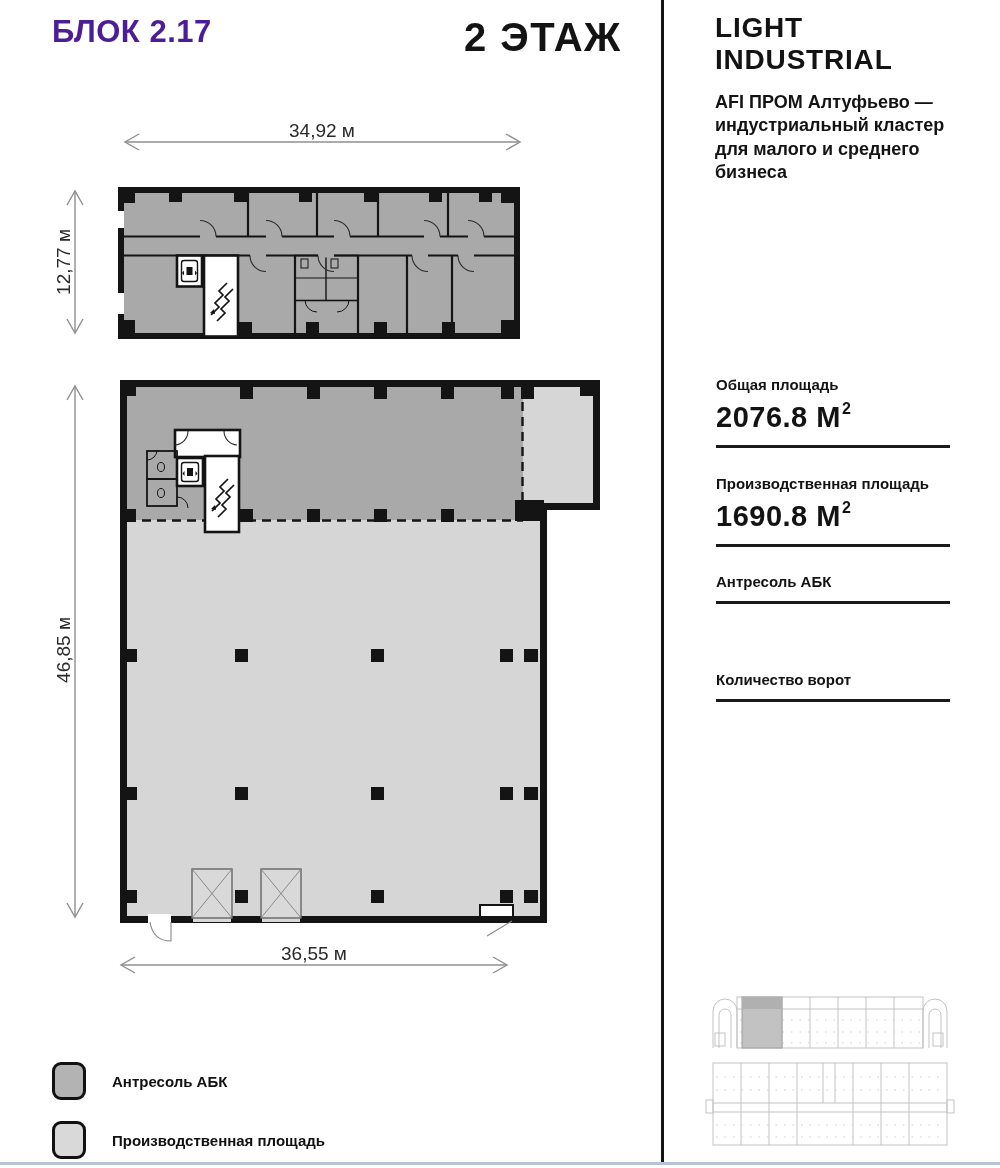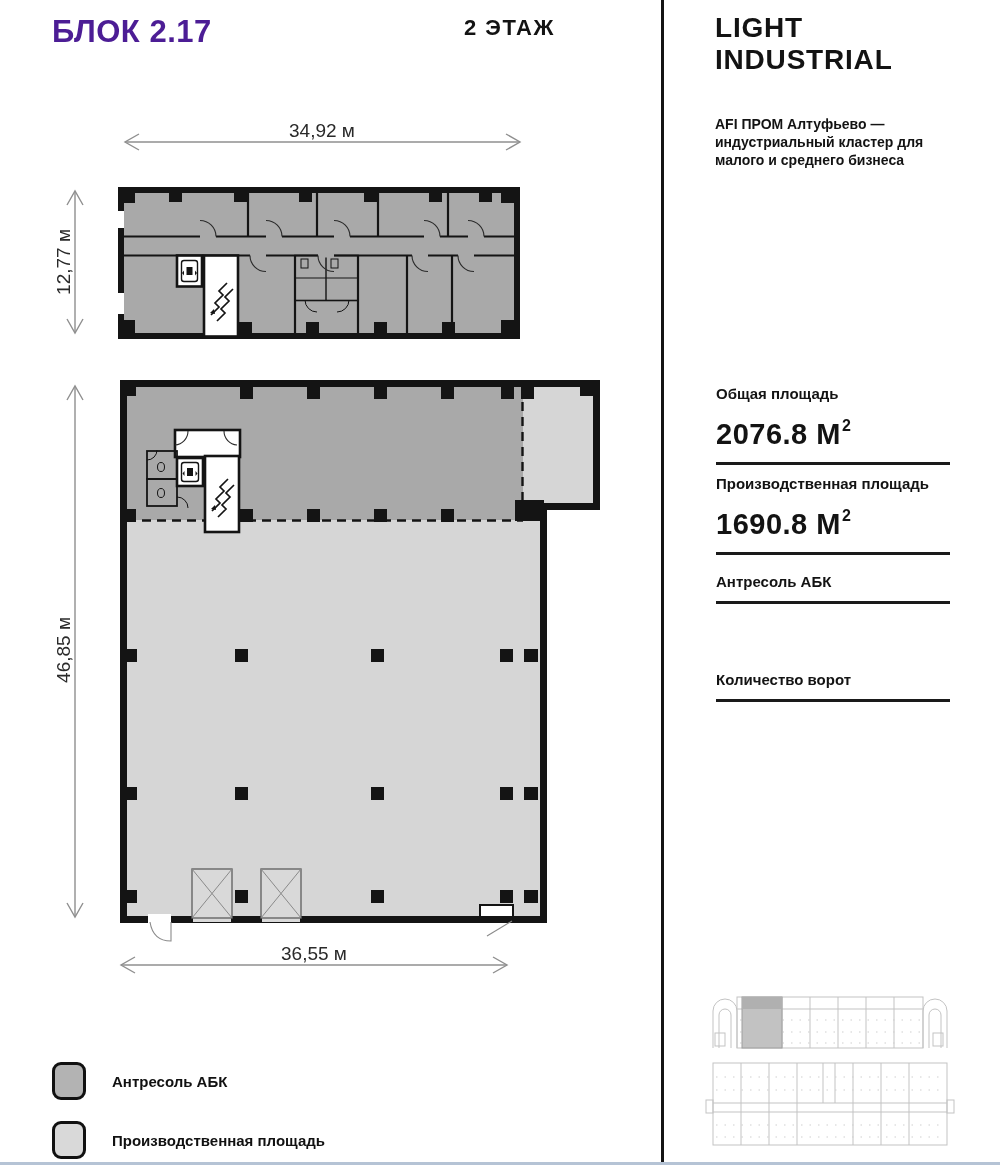--- a/index.html
+++ b/index.html
@@ -7,40 +7,40 @@
     width:1000px;height:1168px;position:relative;background:#ffffff;
     font-family:"Liberation Sans","DejaVu Sans",sans-serif;color:#151515;
     overflow:hidden;
   }
   
   .block-title{
     position:absolute;left:52px;top:14px;font-size:31px;font-weight:bold;
     color:#4c1d95;letter-spacing:.5px;white-space:nowrap;
   }
   .floor-title{
-    position:absolute;left:464px;top:15px;font-size:22px;font-weight:bold;
+    position:absolute;left:464px;top:15px;font-size:40px;font-weight:bold;
     color:#131313;letter-spacing:1.5px;white-space:nowrap;text-align:right;
   }
   
   .divider{position:absolute;left:661px;top:0;width:3px;height:1163px;background:#141414;}
   .footer-line{position:absolute;left:0;top:1162px;width:1000px;height:3px;background:#b5c3d5;}
   .brand-title{
     position:absolute;left:715px;top:12px;font-size:28px;font-weight:bold;
     line-height:1.16;letter-spacing:.8px;color:#131313;
   }
   .brand-desc{
-    position:absolute;left:715px;top:91px;width:254px;font-size:14px;
-    font-weight:bold;line-height:1.3;color:#131313;margin-top:24px;
+    position:absolute;left:715px;top:91px;width:254px;font-size:18px;
+    font-weight:bold;line-height:1.3;color:#131313;
   }
   .stat{position:absolute;left:716px;width:234px;}
   .stat .lbl{font-size:15px;font-weight:bold;color:#131313;}
-  .stat .val{font-size:29px;font-weight:bold;letter-spacing:.5px;margin-top:16px;color:#131313;}
+  .stat .val{font-size:29px;font-weight:bold;letter-spacing:.5px;margin-top:8px;color:#131313;}
   .stat .val sup{font-size:16px;position:relative;top:-2px;margin-left:1px;}
   .stat .rule{margin-top:11px;border-top:3px solid #1a1a1a;width:234px;}
-  .stat1{top:385px;} .stat2{top:475px;} .stat3{top:573px;} .stat4{top:671px;}
+  .stat1{top:376px;} .stat2{top:475px;} .stat3{top:573px;} .stat4{top:671px;}
   
   .legend-item{position:absolute;left:52px;display:flex;align-items:center;gap:26px;height:42px;}
   .legend-item .sw{width:34px;height:38px;border:3px solid #111;border-radius:9px;box-sizing:border-box;}
   .sw-dark{background:#b3b3b3;}
   .sw-light{background:#d9d9d9;}
   .legend-item .lg-lbl{font-size:15px;font-weight:bold;color:#111;}
   .legend-1{top:1060px;} .legend-2{top:1119px;}
   
   .plan-svg{position:absolute;left:0;top:0;}
   .minimap{position:absolute;left:700px;top:985px;}

